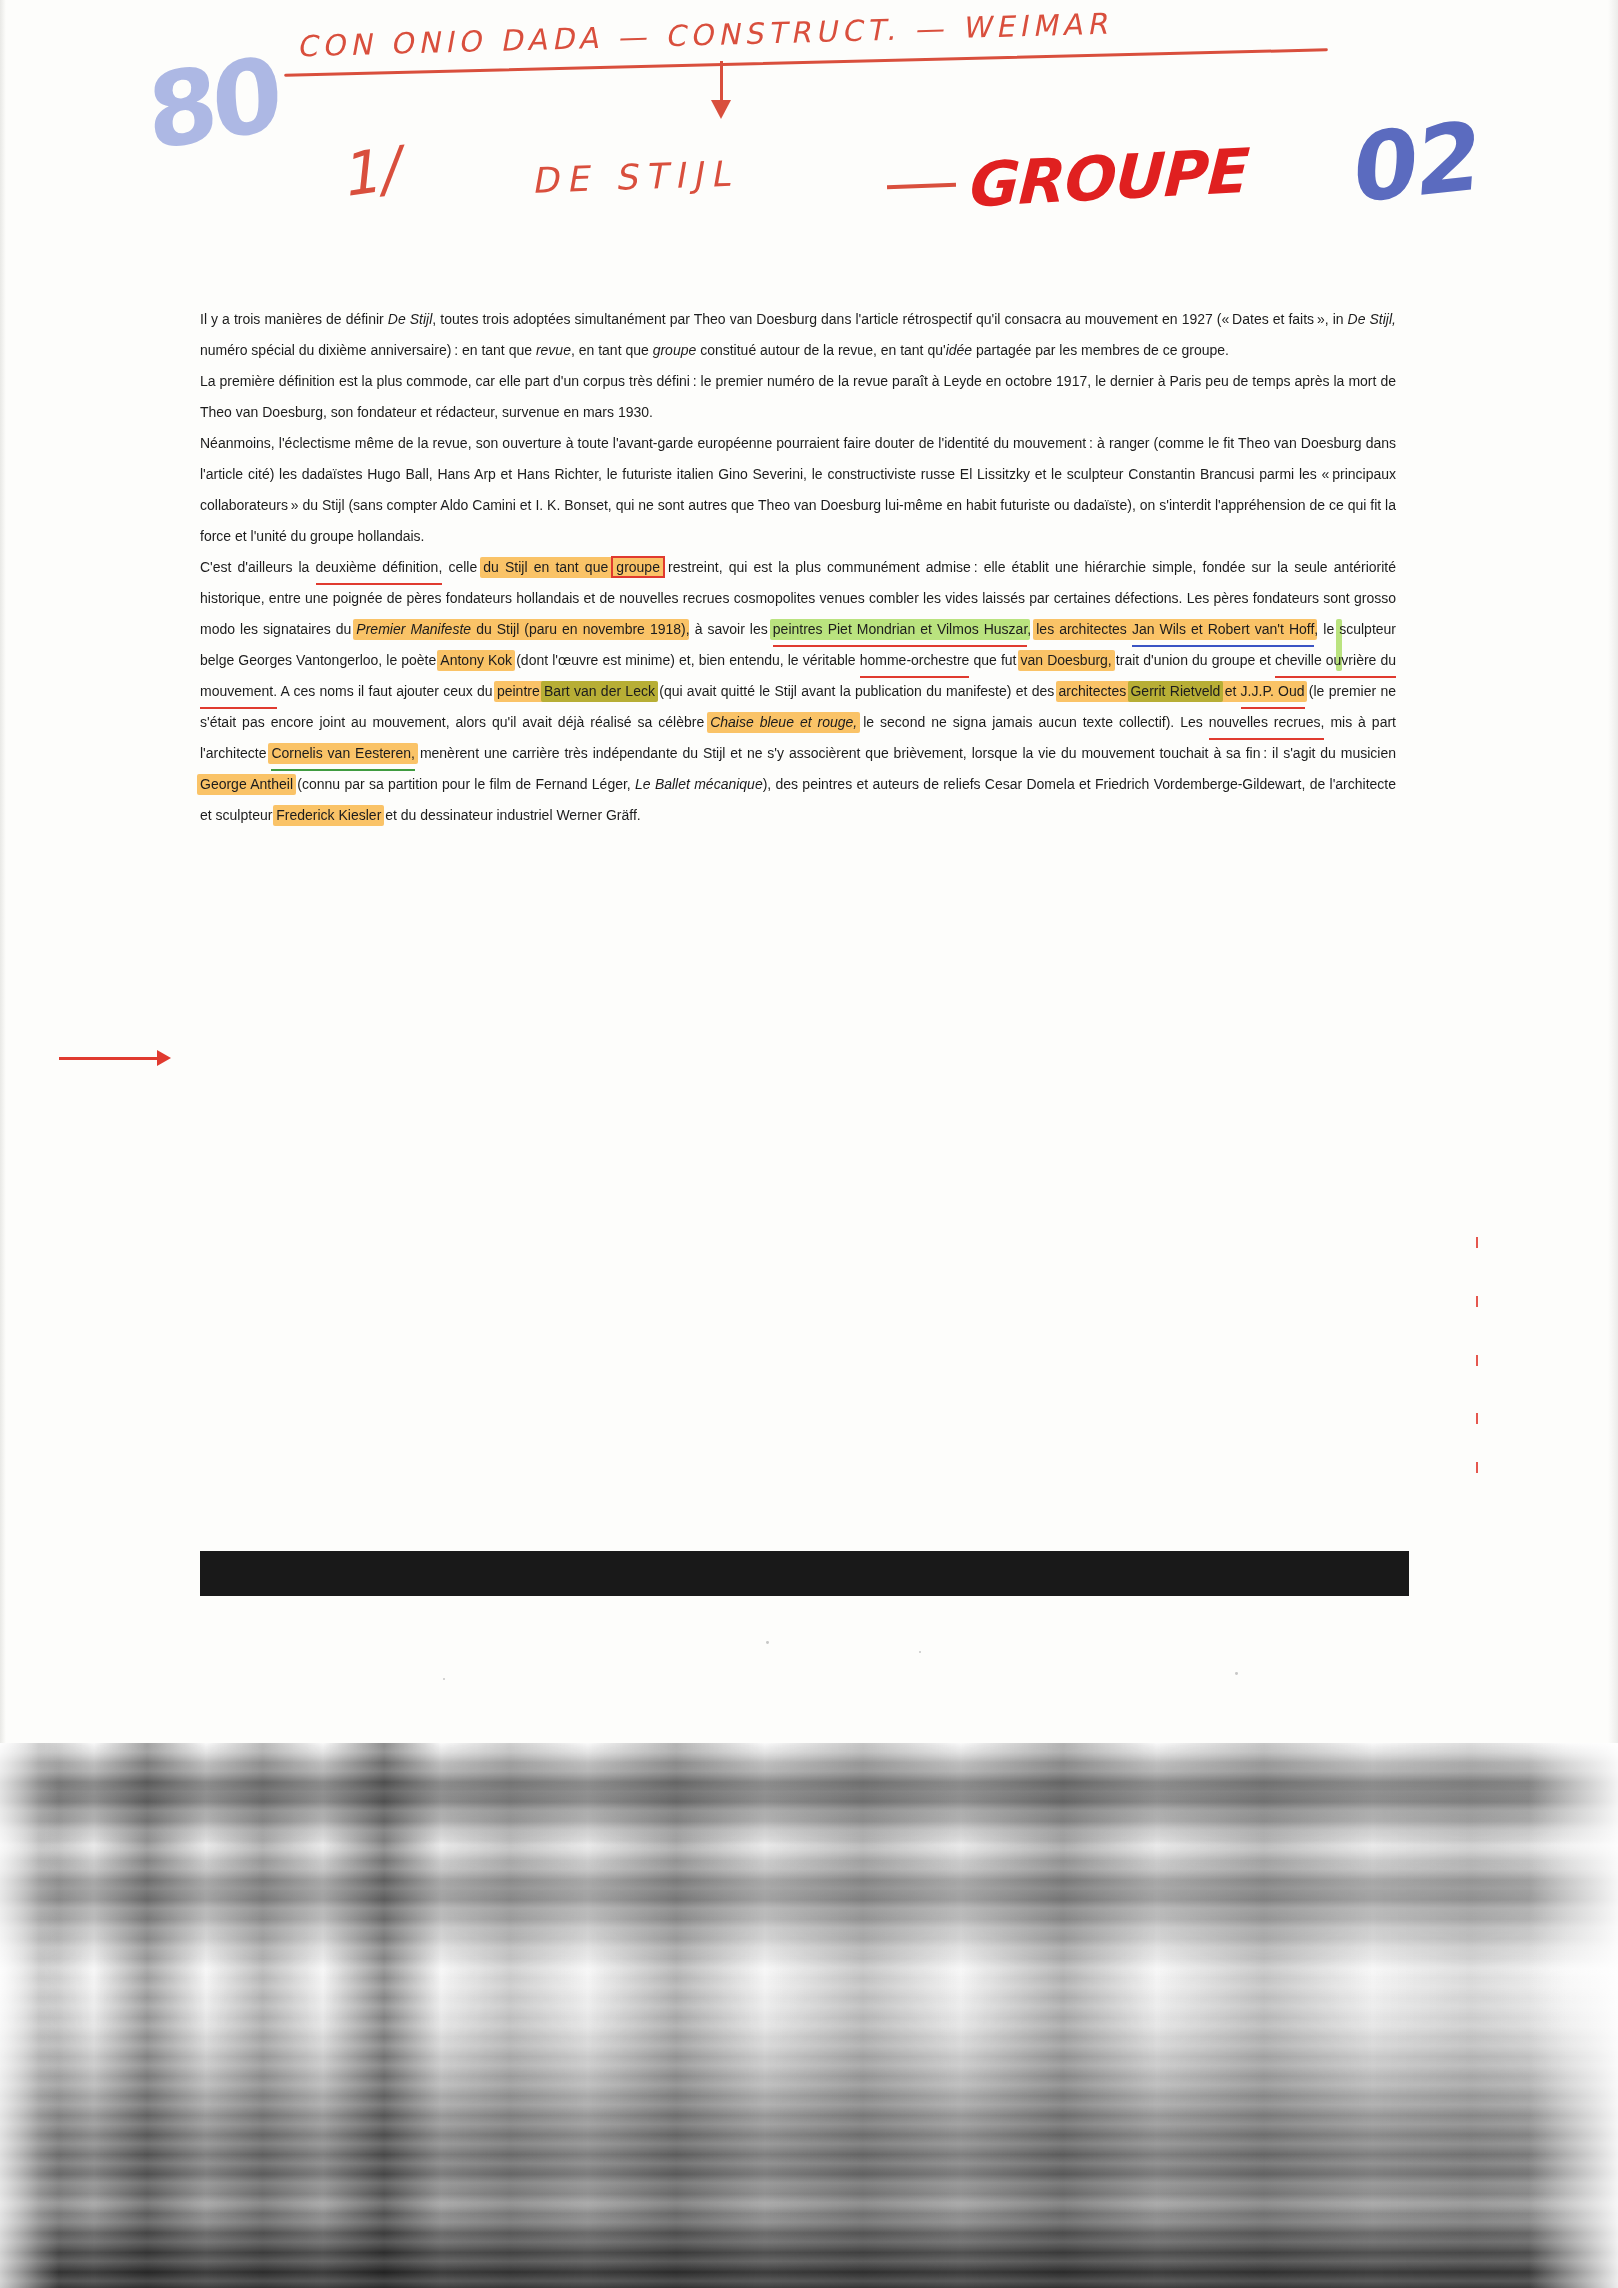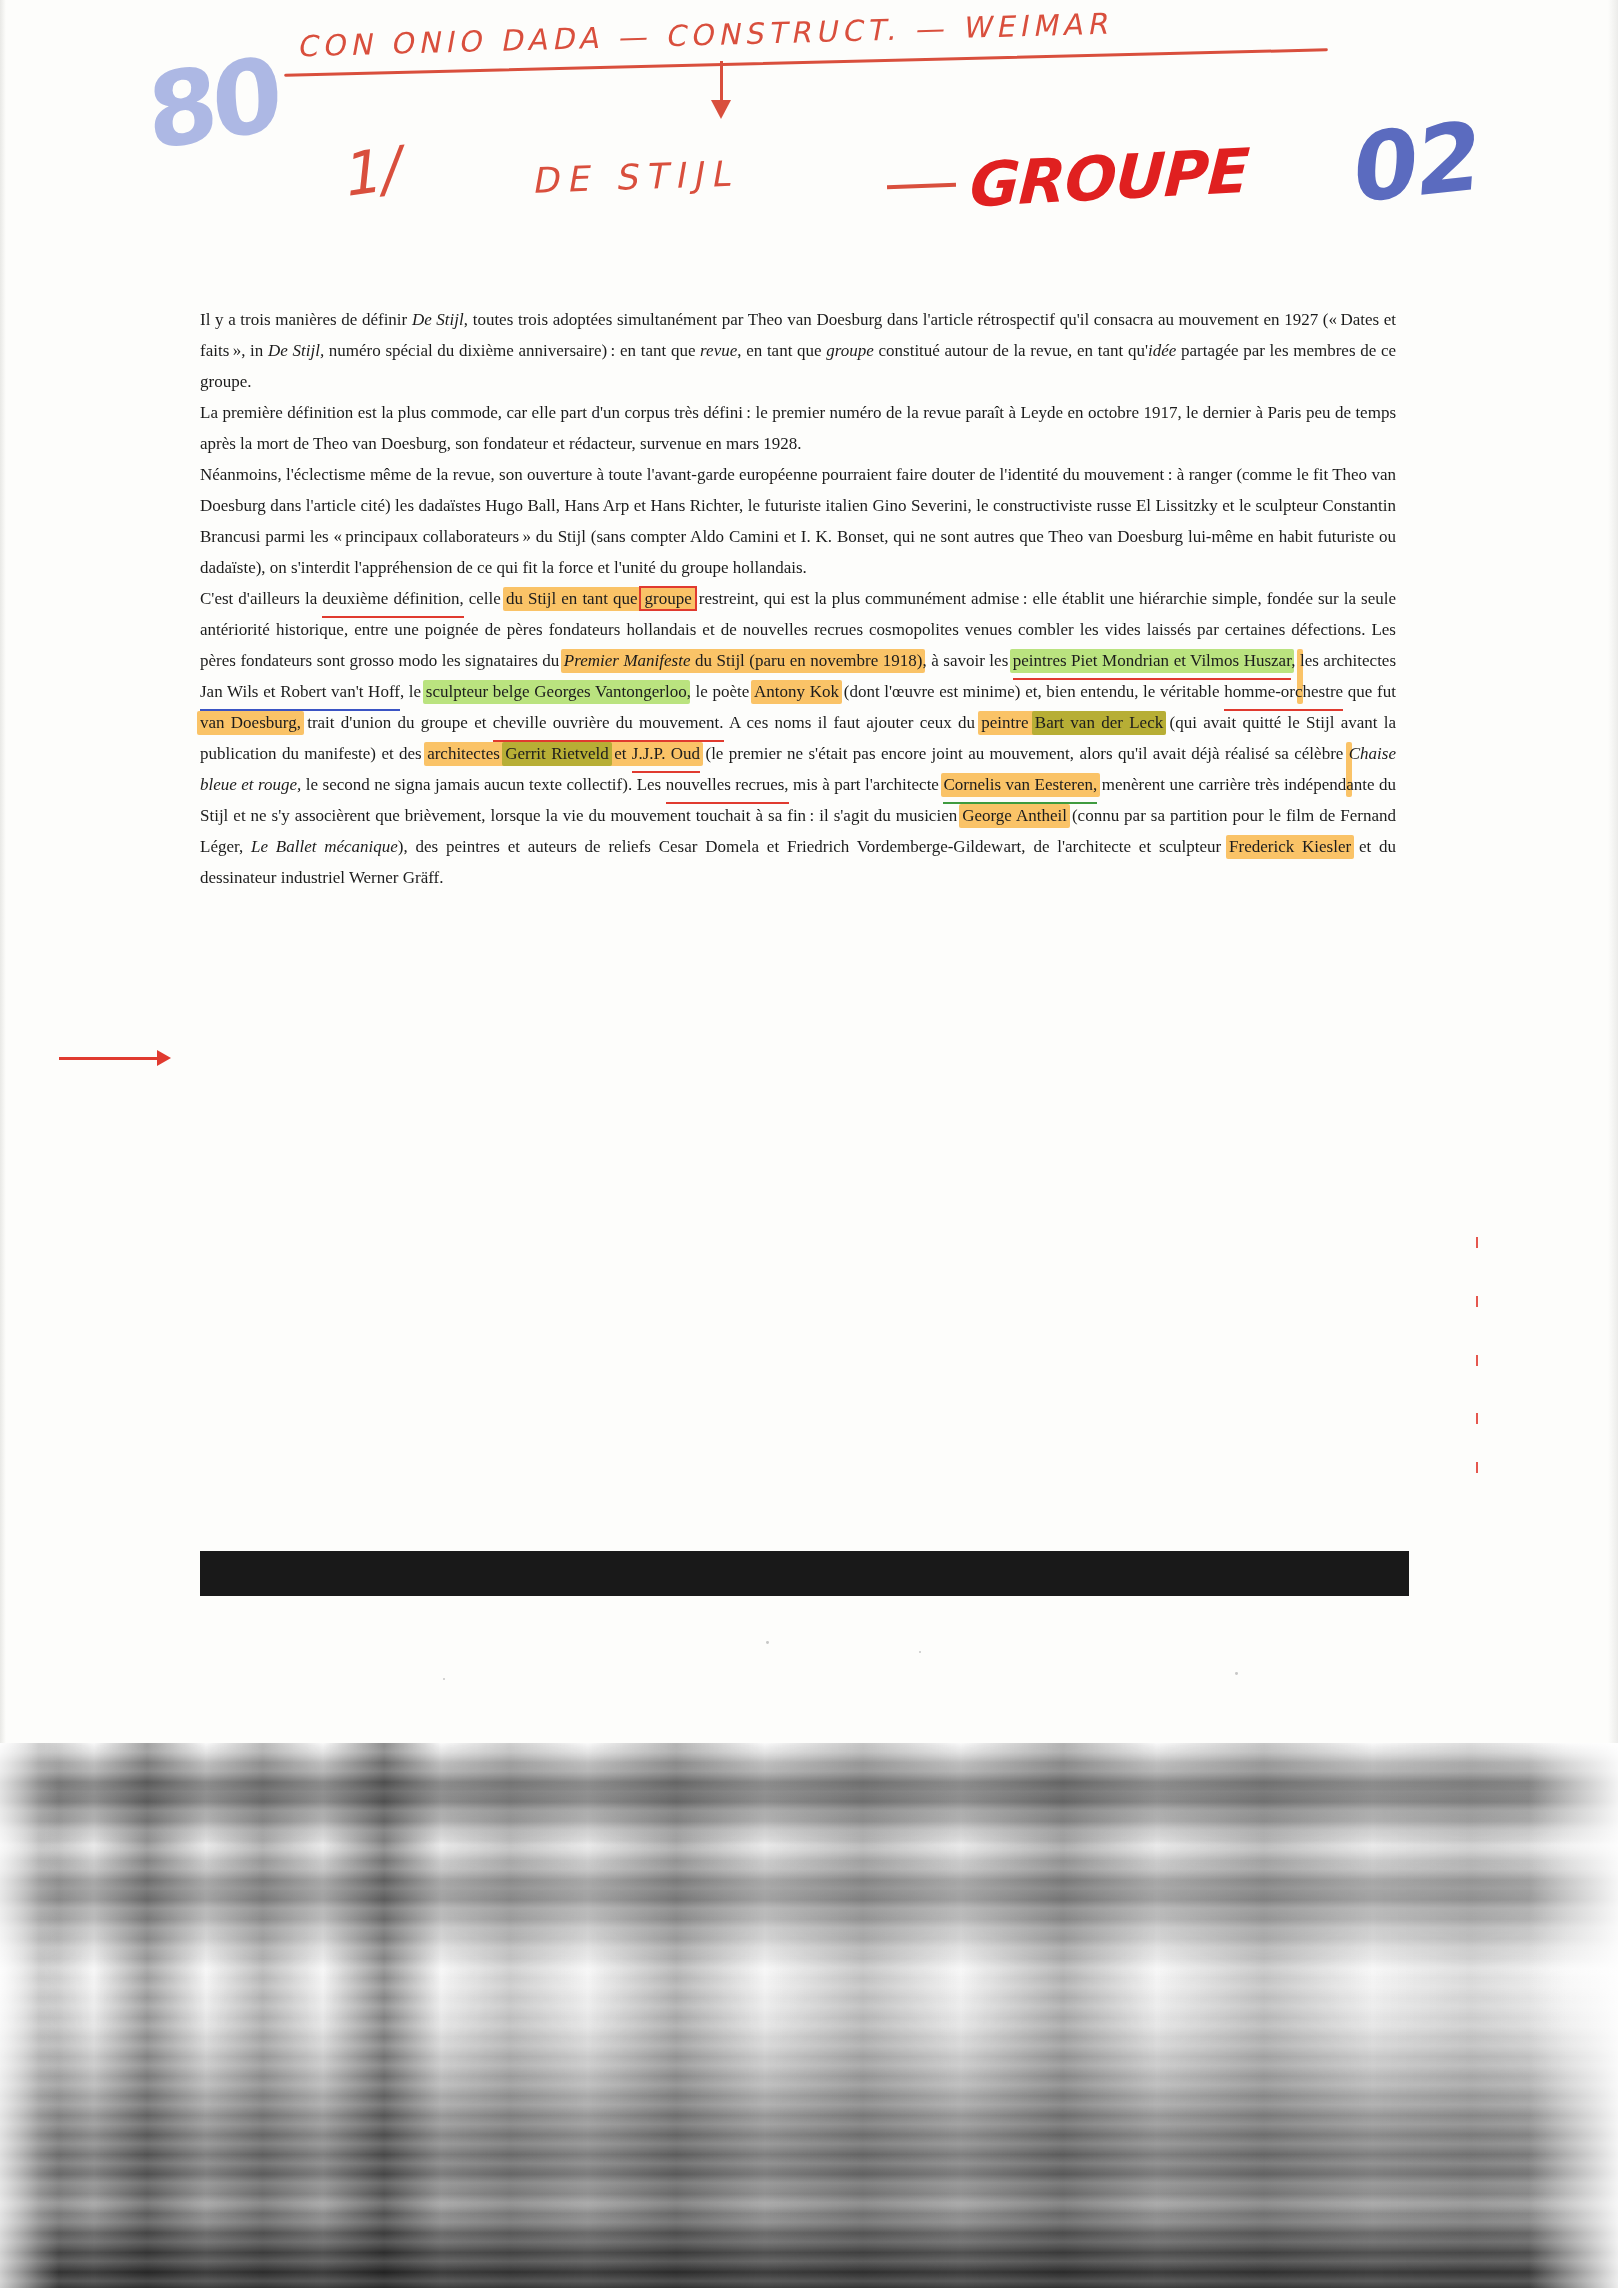--- a/index.html
+++ b/index.html
@@ -137,22 +137,22 @@
     letter-spacing: -1px;
     transform: rotate(-3deg) skewX(-6deg);
   }
 
   
   #text-block {
     position: absolute;
     left: 200px;
     top: 304px;
     width: 1196px;
-    font-family: Liberation Serif, serif;
-    font-size: 17px;
+    font-family: Liberation Sans, sans-serif;
+    font-size: 14px;
     line-height: 31px;
     color: #1c1c1c;
     text-align: justify;
     text-justify: inter-word;
     z-index: 5;
   }
   #text-block p {
     margin: 0;
   }
   .it { font-style: italic; }
@@ -340,21 +340,21 @@
   <div class="hw" id="hw-one">1/</div>
   <div class="hw" id="hw-destijl">DE STIJL</div>
   <div id="hw-dash"></div>
   <div class="hw" id="hw-groupe">GROUPE</div>
   <div class="hw" id="hw-blue-02">02</div>
 
   <div id="text-block">
 
     <p>Il y a trois manières de définir <span class="it">De Stijl</span>, toutes trois adoptées simultanément par Theo van Doesburg dans l'article rétrospectif qu'il consacra au mouvement en 1927 (« Dates et faits », in <span class="it">De Stijl,</span> numéro spécial du dixième anniversaire) : en tant que <span class="it">revue</span>, en tant que <span class="it">groupe</span> constitué autour de la revue, en tant qu'<span class="it">idée</span> partagée par les membres de ce groupe.</p>
 
-    <p>La première définition est la plus commode, car elle part d'un corpus très défini : le premier numéro de la revue paraît à Leyde en octobre 1917, le dernier à Paris peu de temps après la mort de Theo van Doesburg, son fondateur et rédacteur, survenue en mars 1928.</p>
+    <p>La première définition est la plus commode, car elle part d'un corpus très défini : le premier numéro de la revue paraît à Leyde en octobre 1917, le dernier à Paris peu de temps après la mort de Theo van Doesburg, son fondateur et rédacteur, survenue en mars 1930.</p>
 
     <p>Néanmoins, l'éclectisme même de la revue, son ouverture à toute l'avant-garde européenne pourraient faire douter de l'identité du mouvement : à ranger (comme le fit Theo van Doesburg dans l'article cité) les dadaïstes Hugo Ball, Hans Arp et Hans Richter, le futuriste italien Gino Severini, le constructiviste russe El Lissitzky et le sculpteur Constantin Brancusi parmi les « principaux collaborateurs » du Stijl (sans compter Aldo Camini et I. K. Bonset, qui ne sont autres que Theo van Doesburg lui-même en habit futuriste ou dadaïste), on s'interdit l'appréhension de ce qui fit la force et l'unité du groupe hollandais.</p>
 
     <p>C'est d'ailleurs la <u class="pen">deuxième définition,</u> celle <mark class="hl orange">du Stijl en tant que <span class="redbox">groupe</span></mark> restreint, qui est la plus communément admise : elle établit une hiérarchie simple, fondée sur la seule antériorité historique, entre une poignée de pères fondateurs hollandais et de nouvelles recrues cosmopolites venues combler les vides laissés par certaines défections. Les pères fondateurs sont grosso modo les signataires du <mark class="hl orange"><span class="it">Premier Manifeste</span> du Stijl (paru en novembre 1918)</mark>, à savoir les <mark class="hl green"><u class="pen red">peintres Piet Mondrian et Vilmos Huszar</u></mark>, <mark class="hl orange">les architectes <u class="pen blue">Jan Wils et Robert van't Hoff</u></mark>, le <mark class="hl green">sculpteur belge Georges Vantongerloo</mark>, le poète <mark class="hl orange">Antony Kok</mark> (dont l'œuvre est minime) et, bien entendu, le véritable <u class="pen red">homme-orchestre</u> que fut <mark class="hl orange">van Doesburg,</mark> trait d'union du groupe et <u class="pen red">cheville ouvrière du mouvement.</u> A ces noms il faut ajouter ceux du <mark class="hl orange">peintre <mark class="hl green">Bart van der Leck</mark></mark> (qui avait quitté le Stijl avant la publication du manifeste) et des <mark class="hl orange">architectes <mark class="hl green">Gerrit Rietveld</mark> et <u class="pen red">J.J.P. Oud</u></mark> (le premier ne s'était pas encore joint au mouvement, alors qu'il avait déjà réalisé sa célèbre <mark class="hl orange"><span class="it">Chaise bleue et rouge,</span></mark> le second ne signa jamais aucun texte collectif). Les <u class="pen red">nouvelles recrues,</u> mis à part l'architecte <mark class="hl orange"><u class="pen green">Cornelis van Eesteren,</u></mark> menèrent une carrière très indépendante du Stijl et ne s'y associèrent que brièvement, lorsque la vie du mouvement touchait à sa fin : il s'agit du musicien <mark class="hl orange">George Antheil</mark> (connu par sa partition pour le film de Fernand Léger, <span class="it">Le Ballet mécanique</span>), des peintres et auteurs de reliefs Cesar Domela et Friedrich Vordemberge-Gildewart, de l'architecte et sculpteur <mark class="hl orange">Frederick Kiesler</mark> et du dessinateur industriel Werner Gräff.</p>
   </div>
 
   <div id="margin-arrow"></div>
   <div class="margin-tick" style="left:1476px; top:1237px;"></div>
   <div class="margin-tick" style="left:1476px; top:1296px;"></div>
   <div class="margin-tick" style="left:1476px; top:1355px;"></div>

